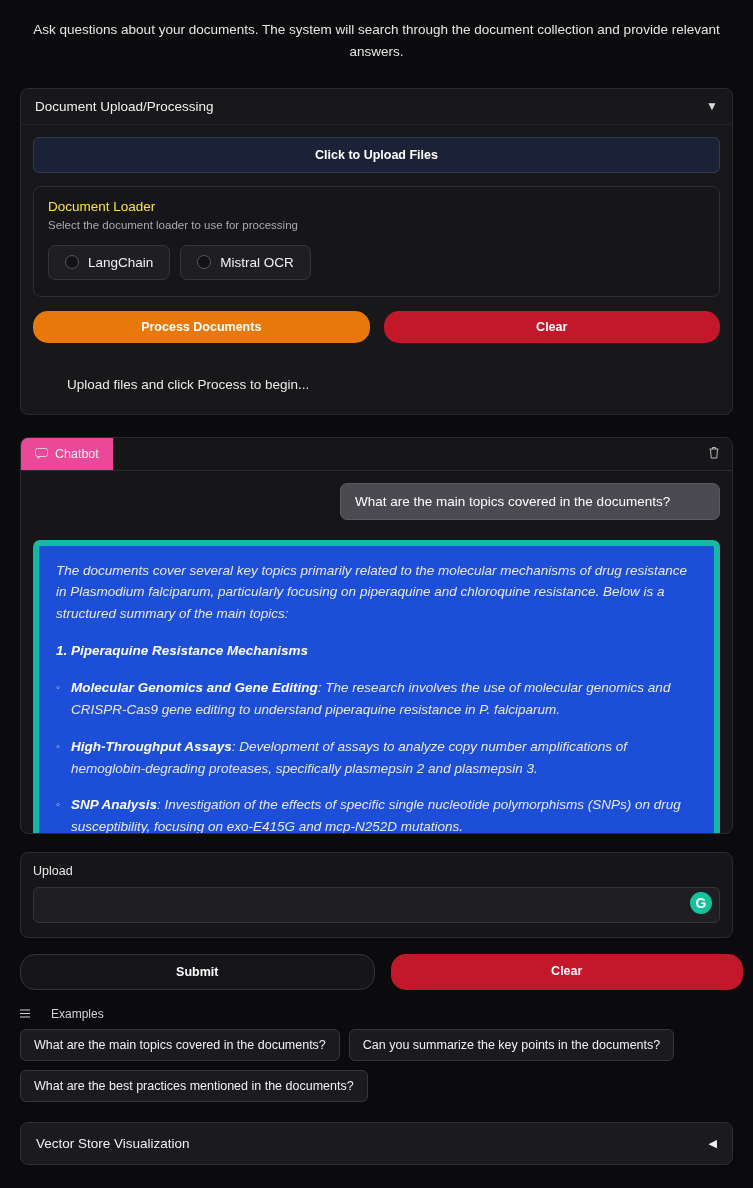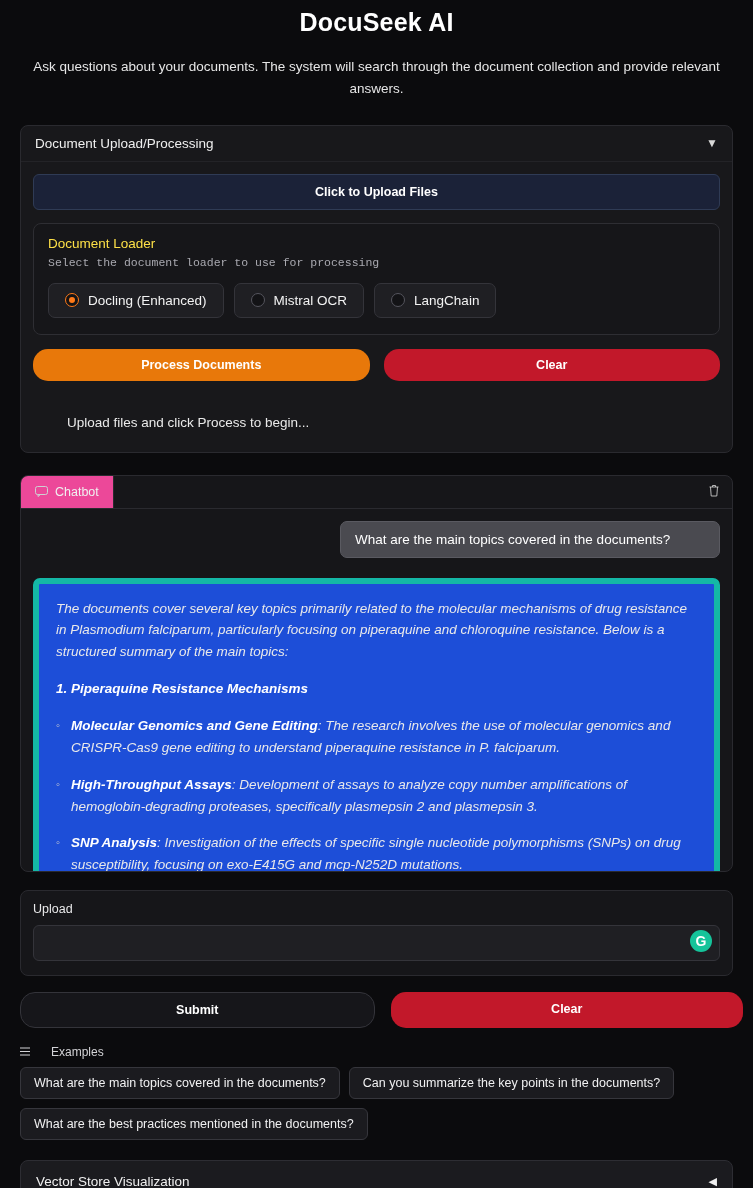--- a/index.html
+++ b/index.html
@@ -67,21 +67,21 @@
     cursor: pointer;
   }
   .loader-box {
     margin-top: 13px;
     border: 1px solid #2e2e33;
     border-radius: 8px;
     background: #161619;
     padding: 12px 14px 16px 14px;
   }
   .loader-title { font-size: 13.5px; color: #fde047; }
-  .loader-sub { font-size: 11.5px; color: #a9a9b0; margin-top: 5px; font-family: Liberation Mono, monospace; }
+  .loader-sub { font-size: 11.5px; color: #a9a9b0; margin-top: 5px; }
   .radio-row { display: flex; gap: 10px; margin-top: 14px; }
   .radio-chip {
     display: flex;
     align-items: center;
     gap: 9px;
     background: #1f1f23;
     border: 1px solid #34343a;
     border-radius: 7px;
     padding: 9px 16px;
     font-size: 13.5px;
@@ -258,46 +258,41 @@
     color: #f0f0f0;
     cursor: pointer;
   }
   .vis-panel .caret { font-size: 11px; }
 </style>
 </head>
 <body>
 
 <div class="page">
 
-  <div class="app-title">DocuSeek AI</div>
   <div class="app-subtitle">Ask questions about your documents. The system will search through the document collection and provide relevant answers.</div>
 
   <div class="panel">
     <div class="panel-header">
       <span>Document Upload/Processing</span>
       <span class="caret">▼</span>
     </div>
     <div class="panel-body">
       <div class="upload-btn">Click to Upload Files</div>
 
       <div class="loader-box">
         <div class="loader-title">Document Loader</div>
         <div class="loader-sub">Select the document loader to use for processing</div>
         <div class="radio-row">
           <div class="radio-chip">
-            <span class="radio-dot on"></span>
-            <span>Docling (Enhanced)</span>
+            <span class="radio-dot"></span>
+            <span>LangChain</span>
           </div>
           <div class="radio-chip">
             <span class="radio-dot"></span>
             <span>Mistral OCR</span>
-          </div>
-          <div class="radio-chip">
-            <span class="radio-dot"></span>
-            <span>LangChain</span>
           </div>
         </div>
       </div>
 
       <div class="btn-row">
         <div class="btn btn-primary">Process Documents</div>
         <div class="btn btn-danger">Clear</div>
       </div>
 
       <div class="status-text">Upload files and click Process to begin...</div>

